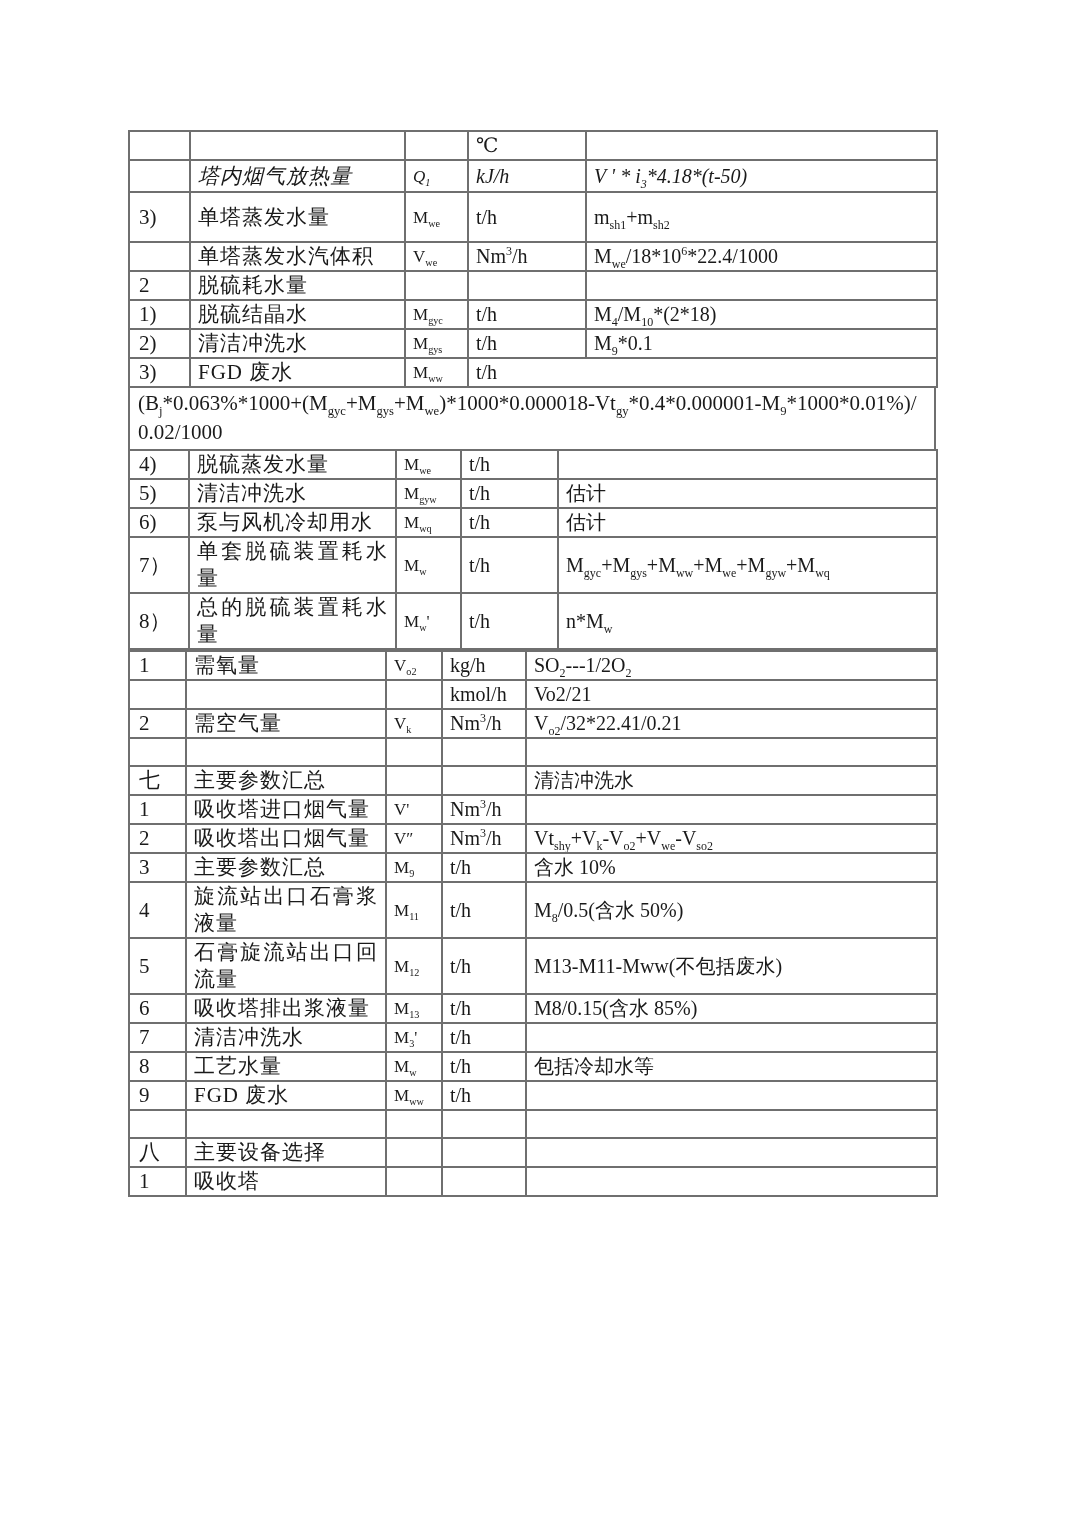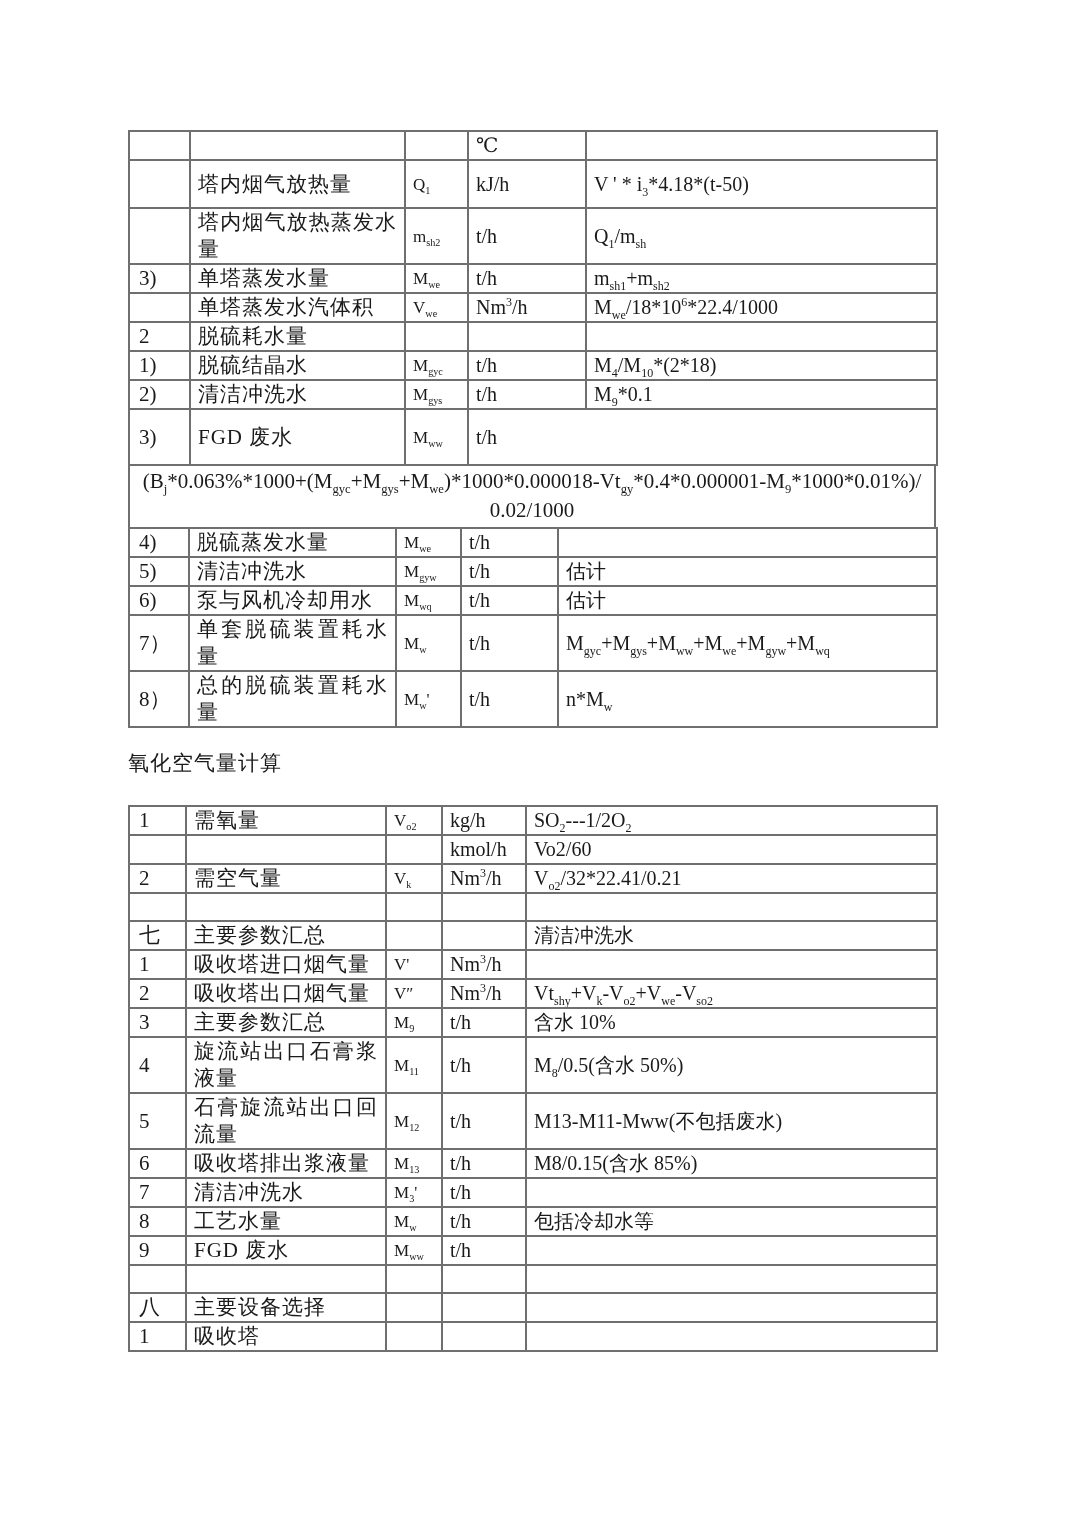--- a/index.html
+++ b/index.html
@@ -30,38 +30,37 @@
   td:nth-child(2){text-align:justify;letter-spacing:1px;}
   td:nth-child(3){font-size:17px;letter-spacing:0;border-radius:15px;}
   td:nth-child(4){font-size:20px;}
   td:nth-child(5){font-size:20px;}
   sub{font-size:0.60em;line-height:0;}
   sup{font-size:0.60em;line-height:0;}
 
   
   tr{height:28px;}
   #t1a tr:nth-child(1){height:26px;}
-  #t1a tr:nth-child(2){height:48px;}
+  #t1a tr:nth-child(2){height:32px;font-style:italic;}
   #t1a tr:nth-child(3){height:50px;}
   #t1a tr:nth-child(9){height:56px;}
   #t1b tr:nth-child(4){height:53px;}
   #t1b tr:nth-child(5){height:56px;}
   #t2  tr:nth-child(9){height:54px;}
   #t2  tr:nth-child(10){height:53px;}
 
   #formula-block{
     width:808px;
     box-sizing:border-box;
     border-left:2px solid #6f6f6f;
     border-right:2px solid #6f6f6f;
     padding:1px 8px 2px 8px;
     font-size:21px;
     line-height:29px;
     word-break:break-all;
-    text-align:center;
   }
 
   .section-heading{
     margin:21px 0 28px 0;
     font-size:21px;
     letter-spacing:1px;
   }
 </style>
 </head>
 <body>
@@ -86,27 +85,20 @@
             <td></td>
           </tr>
           <tr>
             <td></td>
             <td>塔内烟气放热量</td>
             <td>Q<sub>1</sub></td>
             <td>kJ/h</td>
             <td>V ' * i<sub>3</sub>*4.18*(t-50)</td>
           </tr>
           <tr>
-            <td></td>
-            <td>塔内烟气放热蒸发水量</td>
-            <td>m<sub>sh2</sub></td>
-            <td>t/h</td>
-            <td>Q<sub>1</sub>/m<sub>sh</sub></td>
-          </tr>
-          <tr>
             <td>3)</td>
             <td>单塔蒸发水量</td>
             <td>M<sub>we</sub></td>
             <td>t/h</td>
             <td>m<sub>sh1</sub>+m<sub>sh2</sub></td>
           </tr>
           <tr>
             <td></td>
             <td>单塔蒸发水汽体积</td>
             <td>V<sub>we</sub></td>
@@ -186,21 +178,20 @@
             <td>8）</td>
             <td>总的脱硫装置耗水量</td>
             <td>M<sub>w</sub>'</td>
             <td>t/h</td>
             <td>n*M<sub>w</sub></td>
           </tr>
         </tbody>
     </table>
   </div>
 
-  <div class="section-heading">氧化空气量计算</div>
 
   <table id="t2">
     <colgroup>
       <col style="width:57px">
         <col style="width:200px">
         <col style="width:56px">
       <col style="width:84px">
         <col style="width:411px">
     </colgroup>
     <tbody>
@@ -209,21 +200,21 @@
           <td>需氧量</td>
           <td>V<sub>o2</sub></td>
           <td>kg/h</td>
           <td>SO<sub>2</sub>---1/2O<sub>2</sub></td>
         </tr>
         <tr>
           <td></td>
           <td></td>
           <td></td>
           <td>kmol/h</td>
-          <td>Vo2/60</td>
+          <td>Vo2/21</td>
         </tr>
         <tr>
           <td>2</td>
           <td>需空气量</td>
           <td>V<sub>k</sub></td>
           <td>Nm<sup>3</sup>/h</td>
           <td>V<sub>o2</sub>/32*22.41/0.21</td>
         </tr>
         <tr>
           <td></td>

